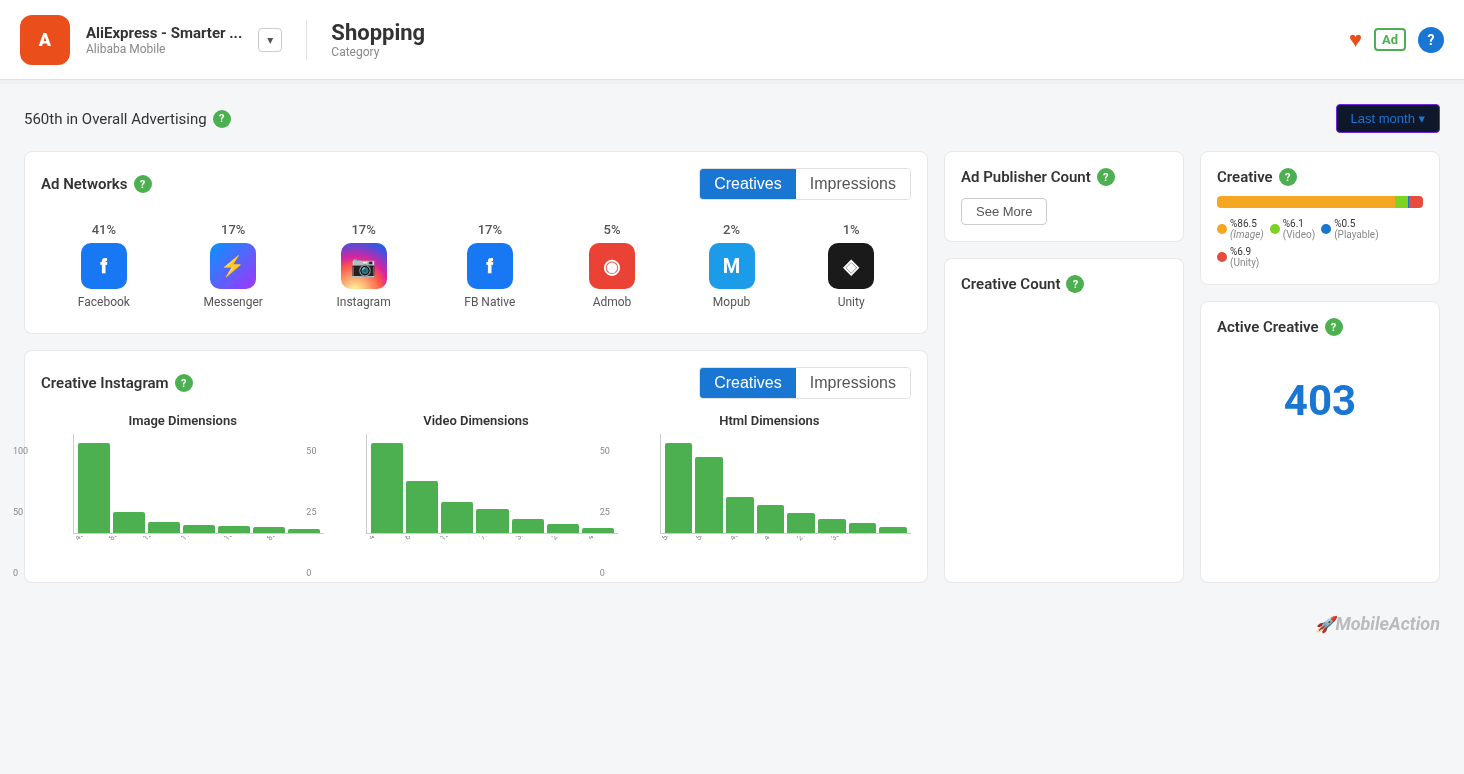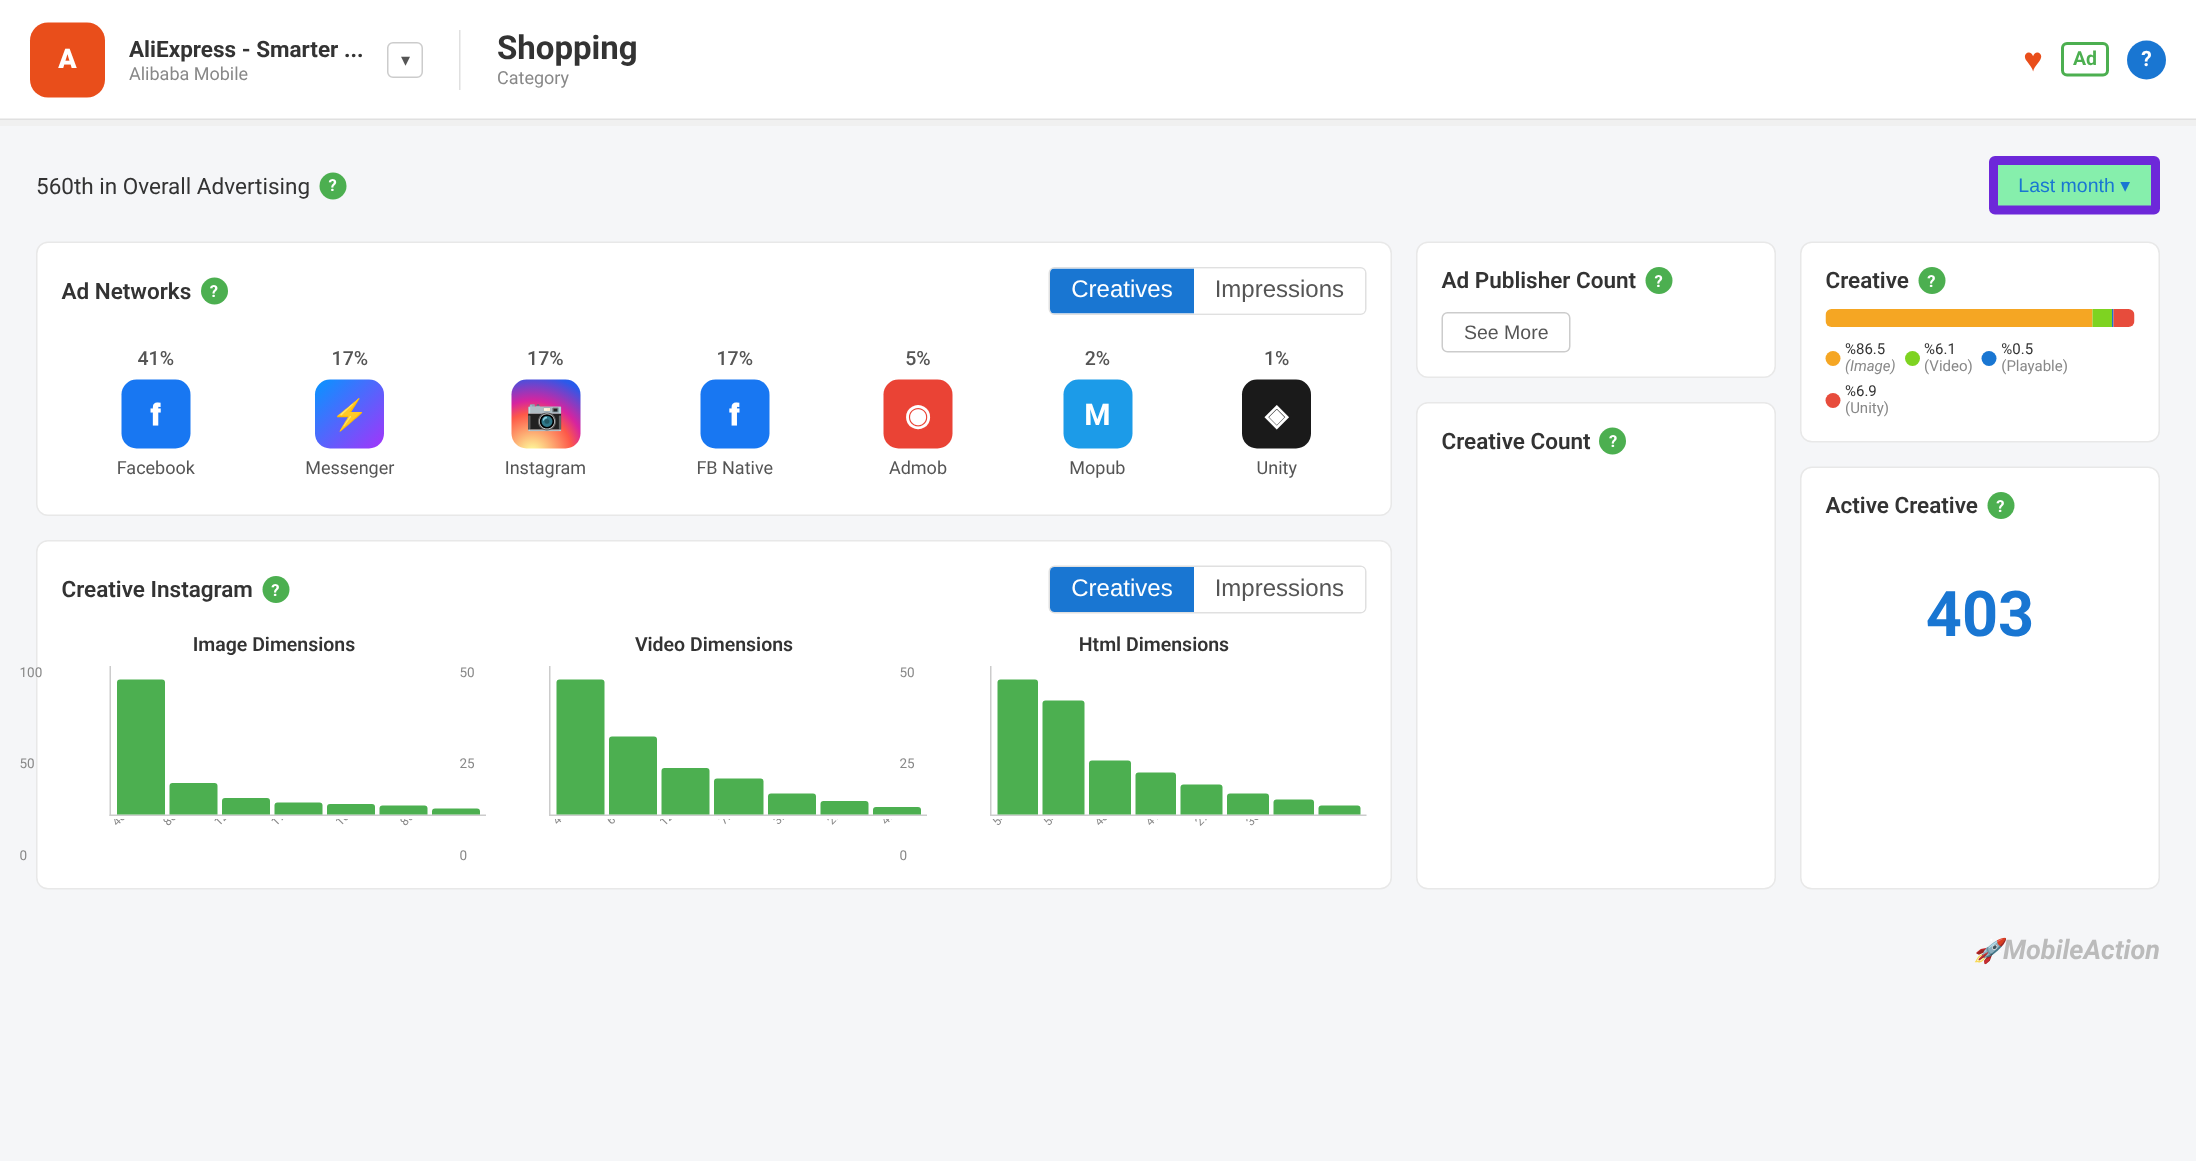--- a/index.html
+++ b/index.html
@@ -21,21 +21,21 @@
     .ad-badge { border: 2px solid #4caf50; border-radius: 4px; padding: 2px 6px; color: #4caf50; font-weight: 700; font-size: 13px; cursor: pointer; }
     .help-circle { width: 26px; height: 26px; border-radius: 50%; background: #1976d2; color: white; display: flex; align-items: center; justify-content: center; font-size: 14px; font-weight: bold; cursor: pointer; }
 
     
     .main { padding: 20px 24px; }
 
     
     .rank-row { display: flex; align-items: center; justify-content: space-between; margin-bottom: 18px; }
     .rank-text { font-size: 15px; color: #333; display: flex; align-items: center; gap: 6px; }
     .question-badge { width: 18px; height: 18px; border-radius: 50%; background: #4caf50; color: white; display: inline-flex; align-items: center; justify-content: center; font-size: 11px; font-weight: bold; flex-shrink: 0; }
-    .last-month-btn { border: 6px solid #6d28d9; background: #86efac; color: #1976d2; border-radius: 4px; padding: 6px 14px; cursor: pointer; font-size: 13px; display: flex; align-items: center; gap: 6px; }
+    .last-month-btn { border: 1px solid #6d28d9; background: #0f172a; color: #1976d2; border-radius: 4px; padding: 6px 14px; cursor: pointer; font-size: 13px; display: flex; align-items: center; gap: 6px; }
 
     
     .content-grid { display: grid; grid-template-columns: 1fr 240px 240px; gap: 16px; }
     .left-panel { display: flex; flex-direction: column; gap: 16px; }
 
     
     .card { background: #fff; border-radius: 8px; border: 1px solid #e8e8e8; padding: 16px; }
 
     
     .section-header { display: flex; align-items: center; justify-content: space-between; margin-bottom: 14px; }
@@ -54,21 +54,21 @@
     .network-name { font-size: 12px; color: #555; }
 
     
     .charts-row { display: grid; grid-template-columns: 1fr 1fr 1fr; gap: 10px; margin-top: 10px; }
     .chart-area { display: flex; flex-direction: column; align-items: center; }
     .chart-title { font-size: 13px; font-weight: 600; margin-bottom: 6px; color: #333; }
     .bar-chart-inner { display: flex; align-items: flex-end; justify-content: space-around; height: 100px; border-left: 1px solid #ccc; border-bottom: 1px solid #ccc; padding: 4px 4px 0 4px; gap: 3px; position: relative; }
     .bar { background: #4caf50; flex: 1; min-width: 8px; border-radius: 2px 2px 0 0; }
     .bar-labels { display: flex; justify-content: space-around; gap: 3px; margin-top: 2px; overflow: hidden; }
     .bar-label { font-size: 8px; color: #888; transform: rotate(-45deg); transform-origin: top left; white-space: nowrap; flex: 1; text-align: center; height: 30px; display: flex; align-items: flex-start; justify-content: center; }
-    .y-axis-labels { position: absolute; left: -28px; top: 0; height: 100%; display: flex; flex-direction: column; justify-content: space-between; }
+    .y-axis-labels { position: absolute; left: -28px; top: 12px; height: 100%; display: flex; flex-direction: column; justify-content: space-between; }
     .y-label { font-size: 9px; color: #888; }
     .chart-wrapper { position: relative; padding-left: 32px; width: 100%; }
 
     
     .pub-count-num { font-size: 36px; font-weight: 700; color: #1976d2; }
     .pub-count-row { display: flex; align-items: center; gap: 8px; margin-bottom: 10px; }
     .pub-icons { display: flex; gap: 4px; }
     .pub-icon-thumb { width: 28px; height: 28px; border-radius: 6px; background: #ccc; overflow: hidden; display: flex; align-items: center; justify-content: center; font-size: 14px; }
     .see-more-btn { display: block; margin-top: 8px; border: 1px solid #ccc; background: #fff; border-radius: 4px; padding: 5px 14px; cursor: pointer; font-size: 13px; color: #555; }
     .creative-bar-seg { height: 100%; }

